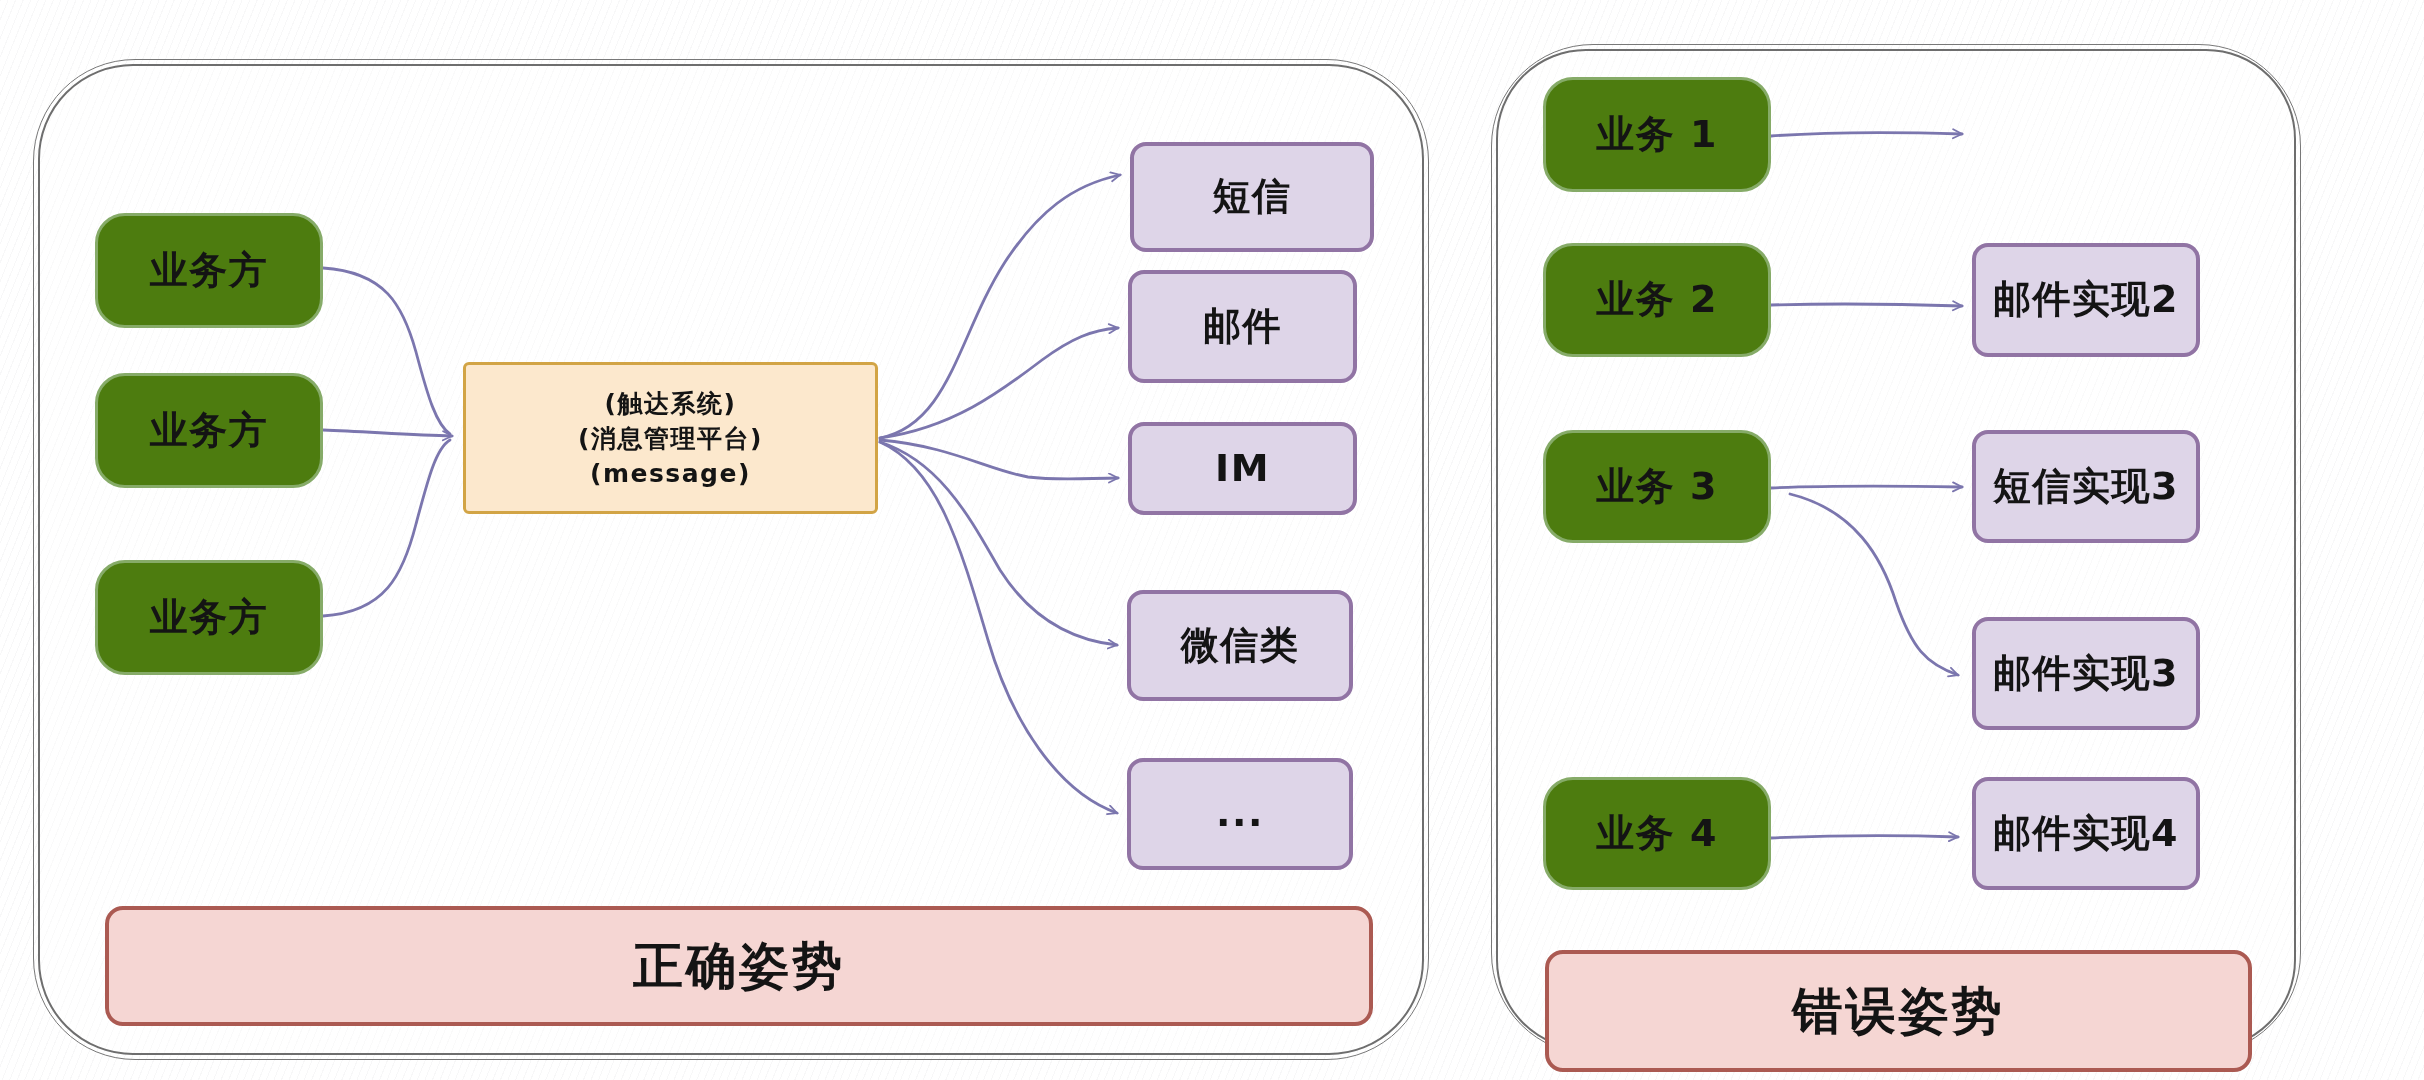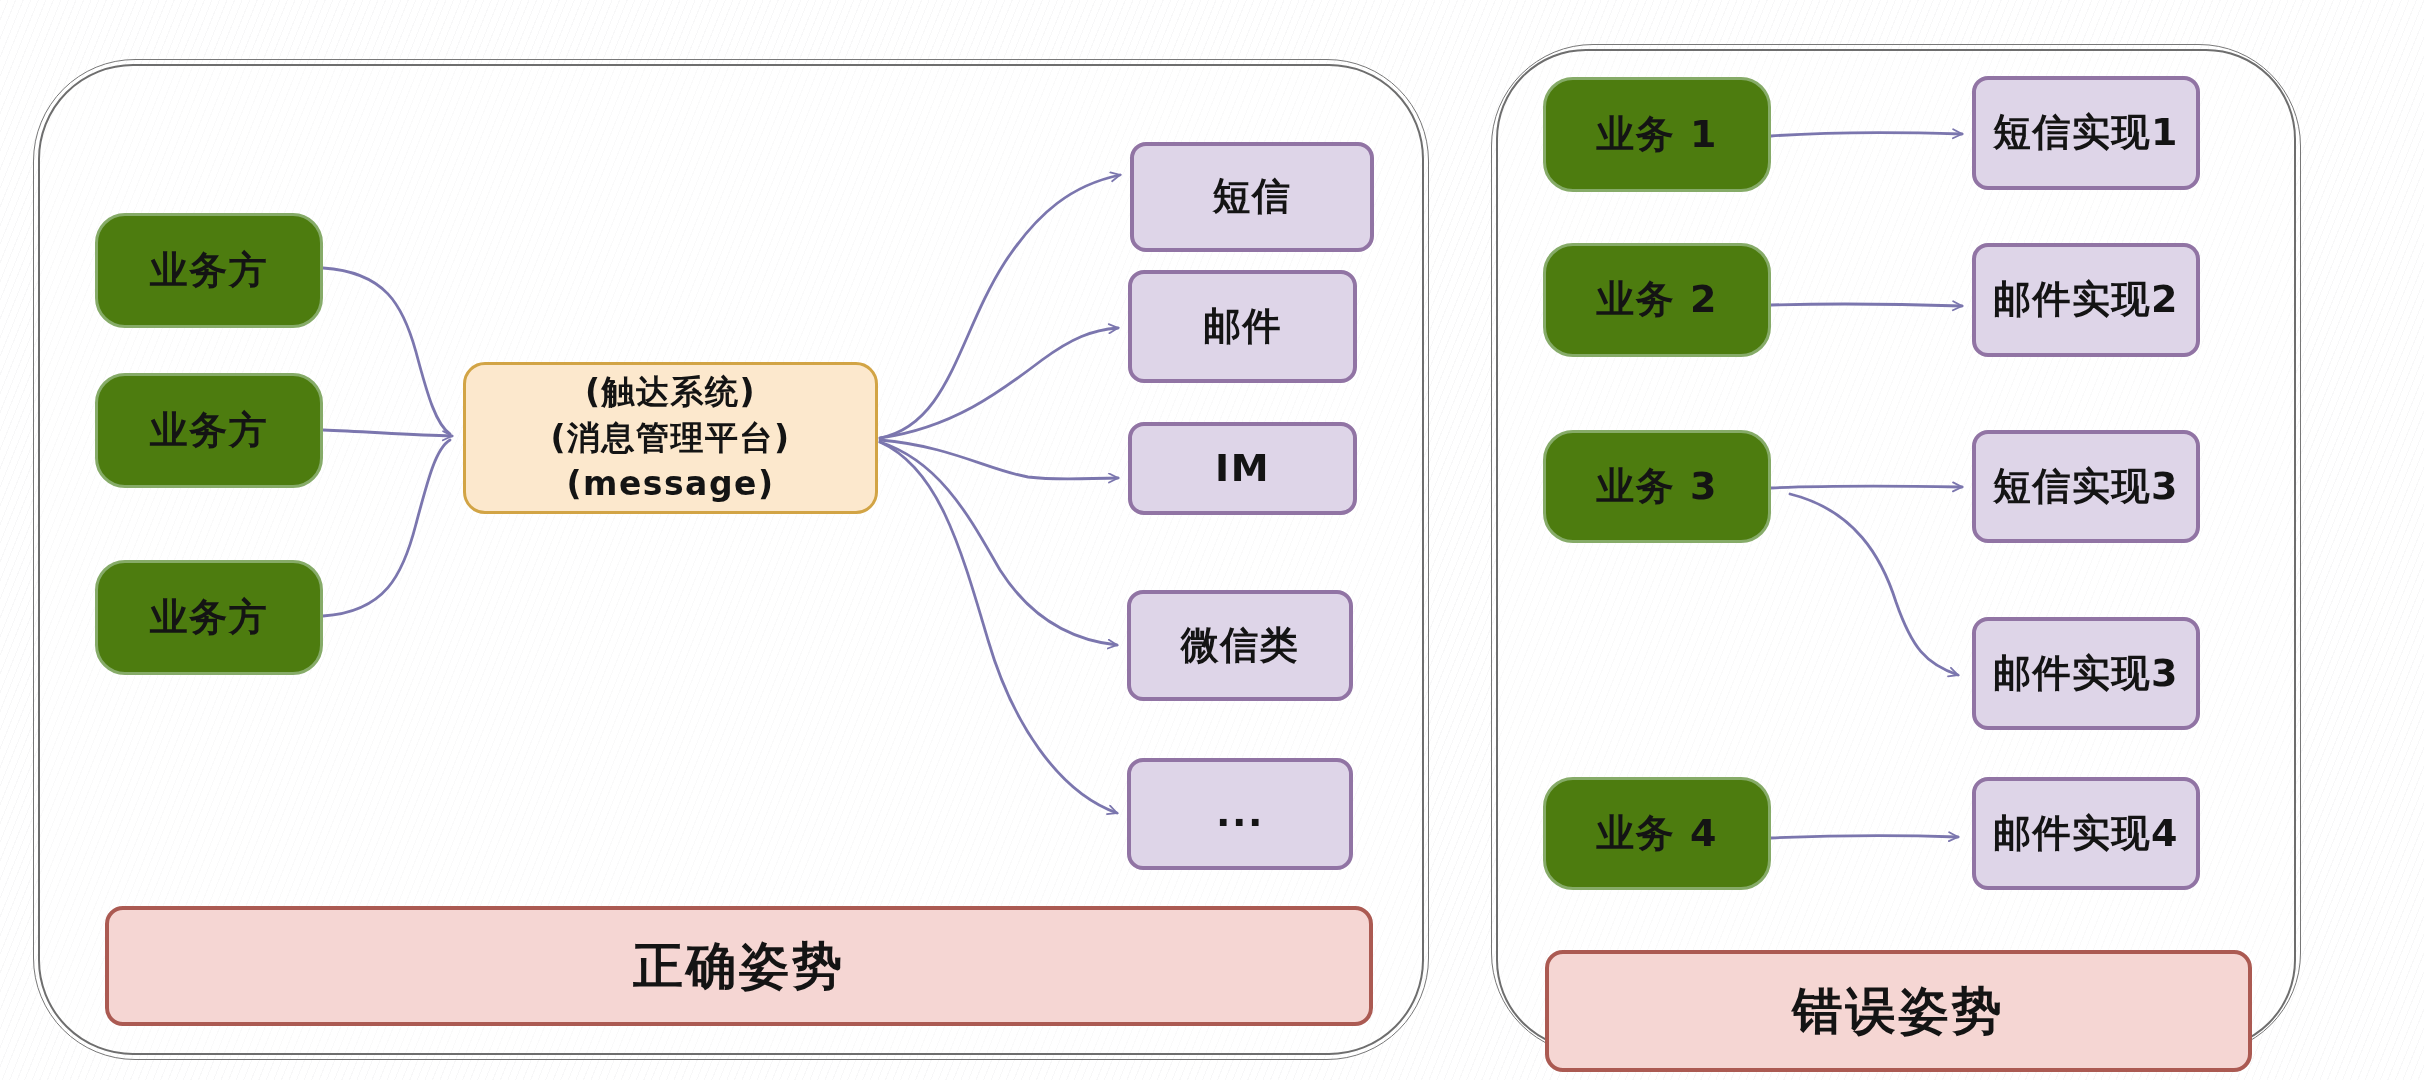--- a/index.html
+++ b/index.html
@@ -50,22 +50,22 @@
     border-radius:30px;
   }
   .purple{
     background:#ded5e8;
     border:4px solid #9174a4;
     border-radius:16px;
   }
   .orange{
     background:#fce8cd;
     border:3.5px solid #d2a445;
-    border-radius:22px;
-    font-size:33px;
+    border-radius:6px;
+    font-size:25px;
     line-height:1.4;
   }
   .banner{
     position:absolute;
     display:flex;
     align-items:center;
     justify-content:center;
     background:#f5d6d3;
     border:4.5px solid #ab5a52;
     border-radius:18px;
@@ -129,21 +129,20 @@
   <div class="node purple" style="left:1127px; top:590px; width:226px; height:111px;">微信类</div>
   <div class="node purple" style="left:1127px; top:758px; width:226px; height:112px;">...</div>
 
   <div class="banner" style="left:105px; top:906px; width:1268px; height:120px;">正确姿势</div>
 
   <div class="node green" style="left:1543px; top:77px; width:228px; height:115px;">业务 1</div>
   <div class="node green" style="left:1543px; top:243px; width:228px; height:114px;">业务 2</div>
   <div class="node green" style="left:1543px; top:430px; width:228px; height:113px;">业务 3</div>
   <div class="node green" style="left:1543px; top:777px; width:228px; height:113px;">业务 4</div>
 
-  <div class="node purple" style="left:1972px; top:76px; width:228px; height:114px;">短信实现1</div>
   <div class="node purple" style="left:1972px; top:243px; width:228px; height:114px;">邮件实现2</div>
   <div class="node purple" style="left:1972px; top:430px; width:228px; height:113px;">短信实现3</div>
   <div class="node purple" style="left:1972px; top:617px; width:228px; height:113px;">邮件实现3</div>
   <div class="node purple" style="left:1972px; top:777px; width:228px; height:113px;">邮件实现4</div>
 
   <div class="banner" style="left:1545px; top:918px; width:707px; height:122px;margin-top:32px;">错误姿势</div>
 
 </div>
 
 </body></html>

